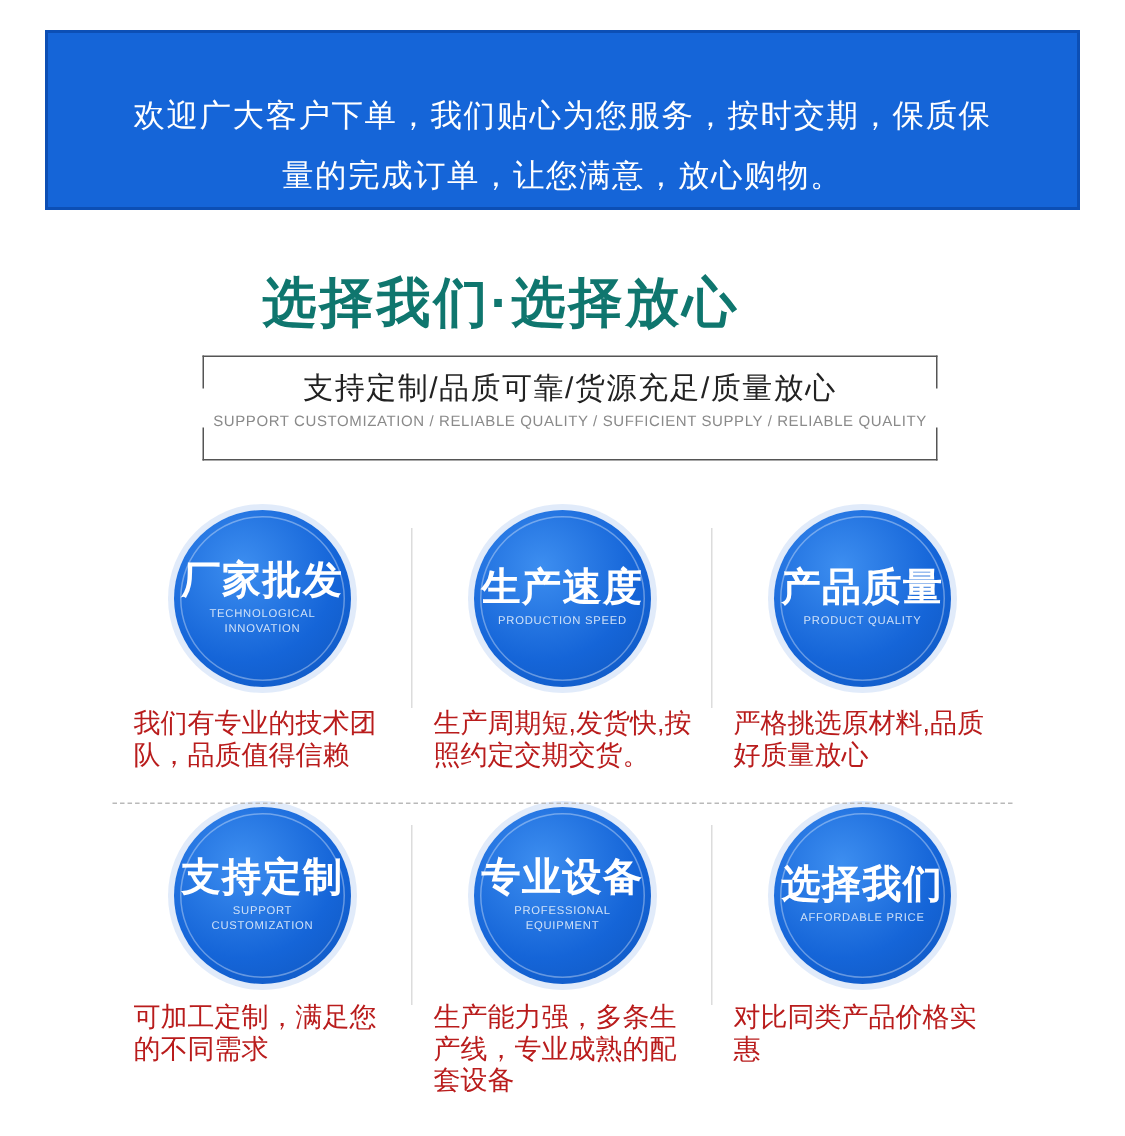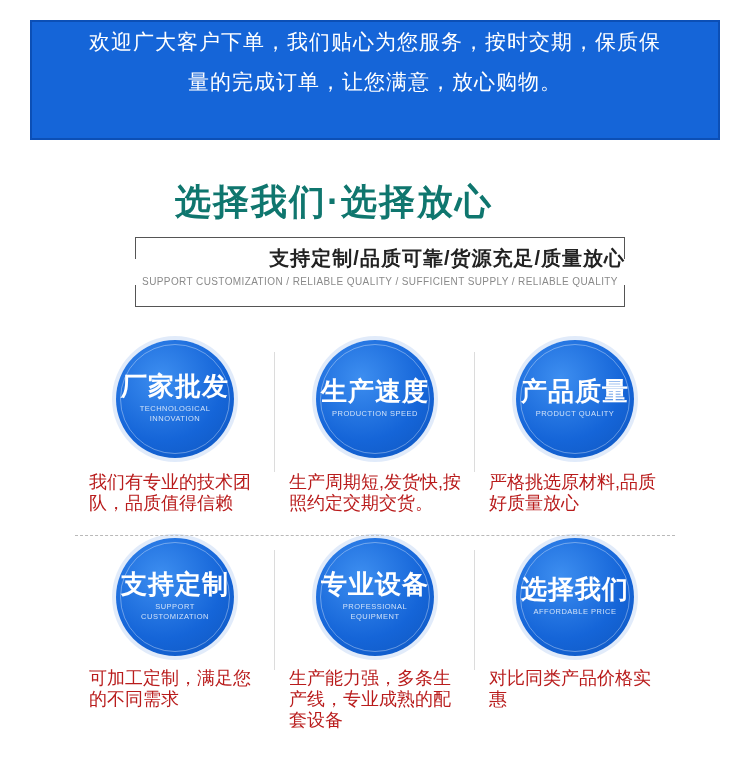--- a/index.html
+++ b/index.html
@@ -20,21 +20,21 @@
   
   .banner {
     position: absolute;
     left: 30px;
     top: 20px;
     width: 690px;
     height: 120px;
     background: #1565d8;
     border: 2px solid #0c4fb5;
     display: flex;
-    align-items: flex-start;
+    align-items: flex-end;
     justify-content: center;
   }
   .banner-text {
     color: #ffffff;
     font-size: 21px;
     line-height: 40px;
     text-align: center;
     letter-spacing: 1px;
     max-width: 580px;
     font-weight: 500;
@@ -83,25 +83,24 @@
     background: #555;
   }
   .subbox-corner-bl { left: 0; }
   .subbox-corner-br { right: 0; }
 
   .sub-cn {
     position: absolute;
     top: 7px;
     left: 0;
     width: 100%;
-    text-align: right;
+    text-align: center;
     font-size: 20px;
     color: #222;
     letter-spacing: 1px;
-    font-weight: bold;
   }
   .sub-en {
     position: absolute;
     top: 36px;
     left: 0;
     width: 100%;
     text-align: center;
     font-size: 10px;
     color: #8a8a8a;
     line-height: 15px;

